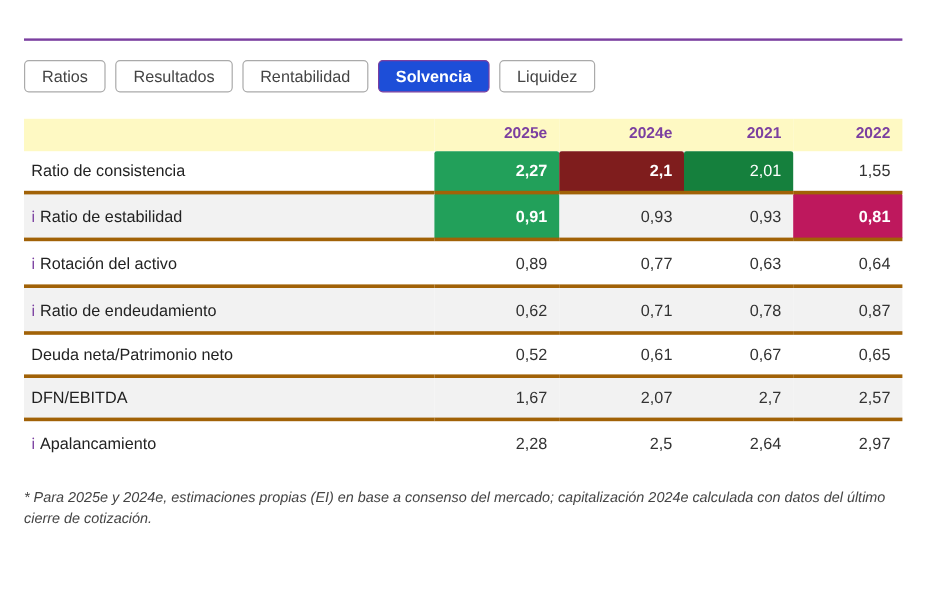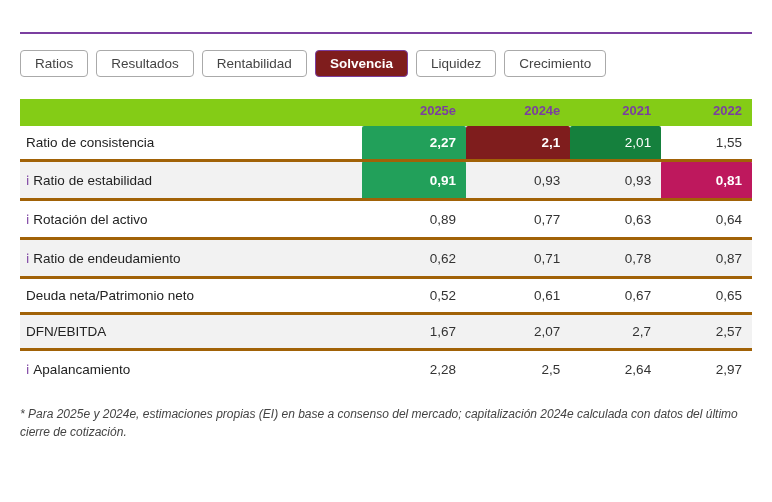--- a/index.html
+++ b/index.html
@@ -47,38 +47,38 @@
       border: 1.5px solid #aaa;
       border-radius: 4px;
       padding: 5px 14px;
       font-size: 13.5px;
       color: #444;
       background: #fff;
       cursor: pointer;
       font-weight: 400;
     }
     .tab.active {
-      background: #7f1d1d;
+      background: #1d4ed8;
       color: #fff;
       border-color: #7b3fa0;
       font-weight: 600;
       text-align: right;
     }
     .data-table {
       width: 100%;
       border-collapse: collapse;
     }
     .data-table thead tr th {
       font-size: 13px;
       font-weight: 600;
       color: #7b3fa0;
       text-align: right;
       padding: 4px 10px 8px 10px;
       border: none;
-      background: #84cc16;
+      background: #fef9c3;
     }
     .data-table thead tr th.label-col {
       text-align: left;
       color: #7b3fa0;
     }
     .data-table tbody tr {
       border-bottom: 3px solid #a16207;
     }
     .data-table tbody tr:last-child {
       border-bottom: none;
@@ -145,21 +145,20 @@
     <span class="header-title-main"></span>
     <span class="header-title-brand"></span>
   </div>
   <hr class="divider">
   <div class="tabs" id="tab-bar">
       <button class="tab">Ratios</button>
       <button class="tab">Resultados</button>
       <button class="tab">Rentabilidad</button>
       <button class="tab active">Solvencia</button>
       <button class="tab">Liquidez</button>
-      <button class="tab">Crecimiento</button>
     </div>
   <table class="data-table">
     <thead id="table-head">
         <tr>
           <th class="label-col"></th>
           <th class="">2025e</th>
           <th class="">2024e</th>
           <th class="">2021</th>
           <th class="">2022</th>
         </tr>

